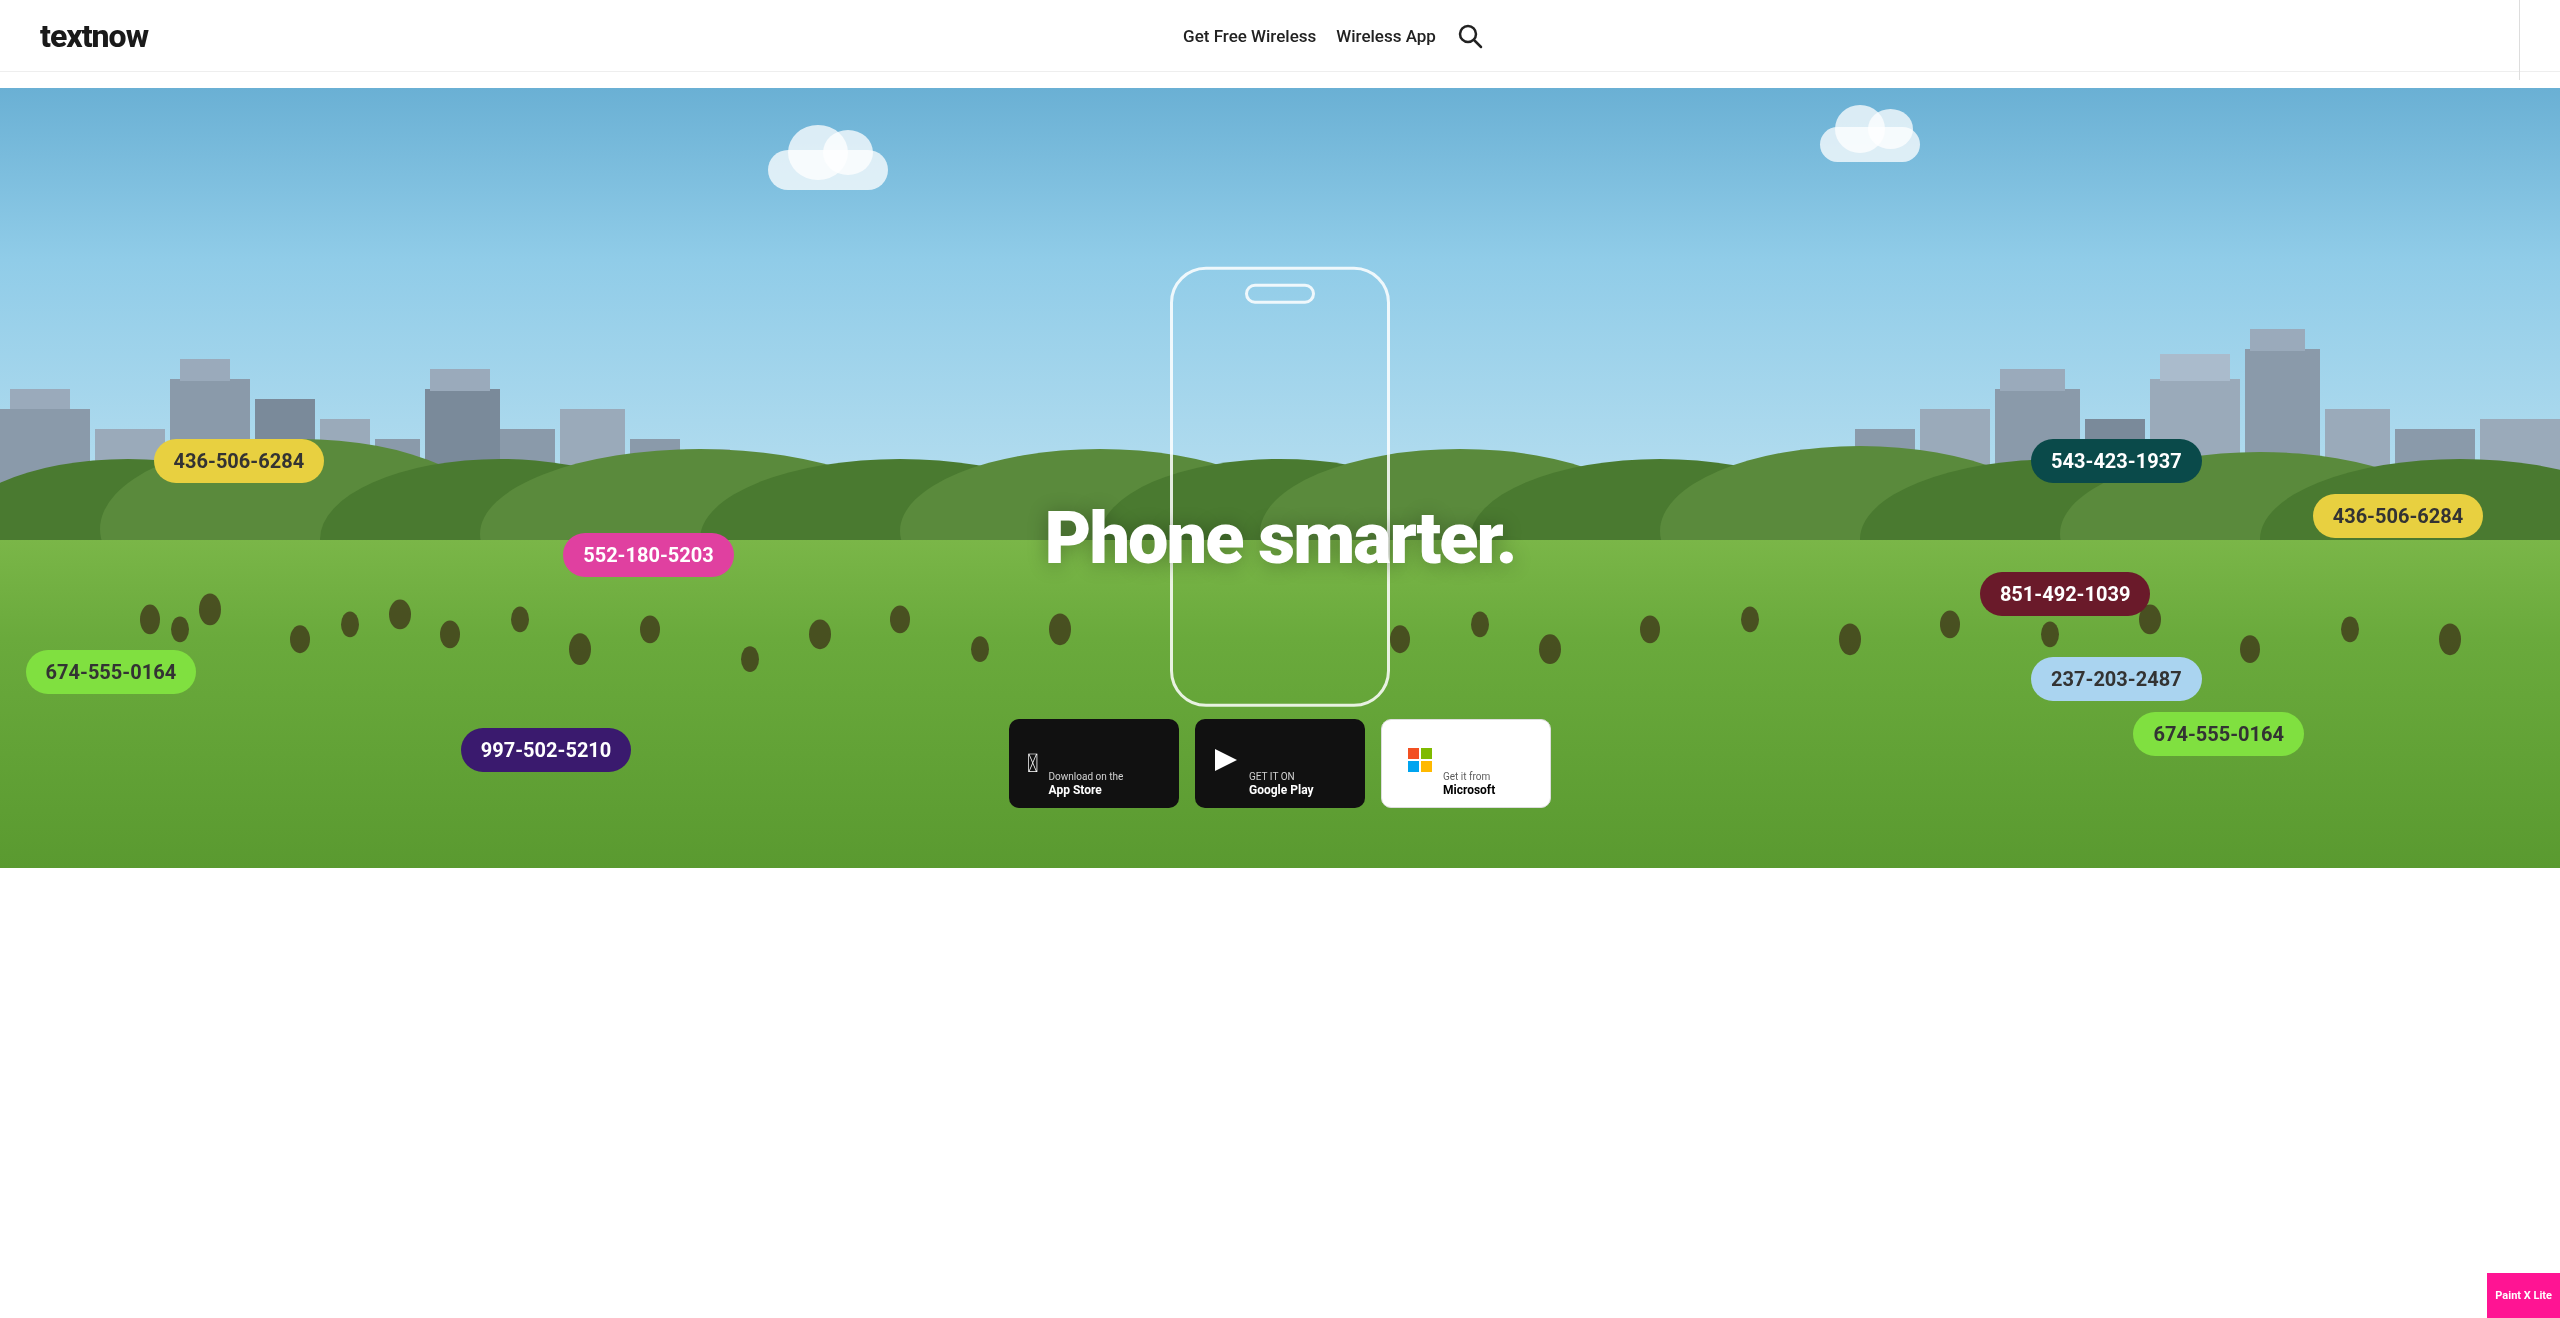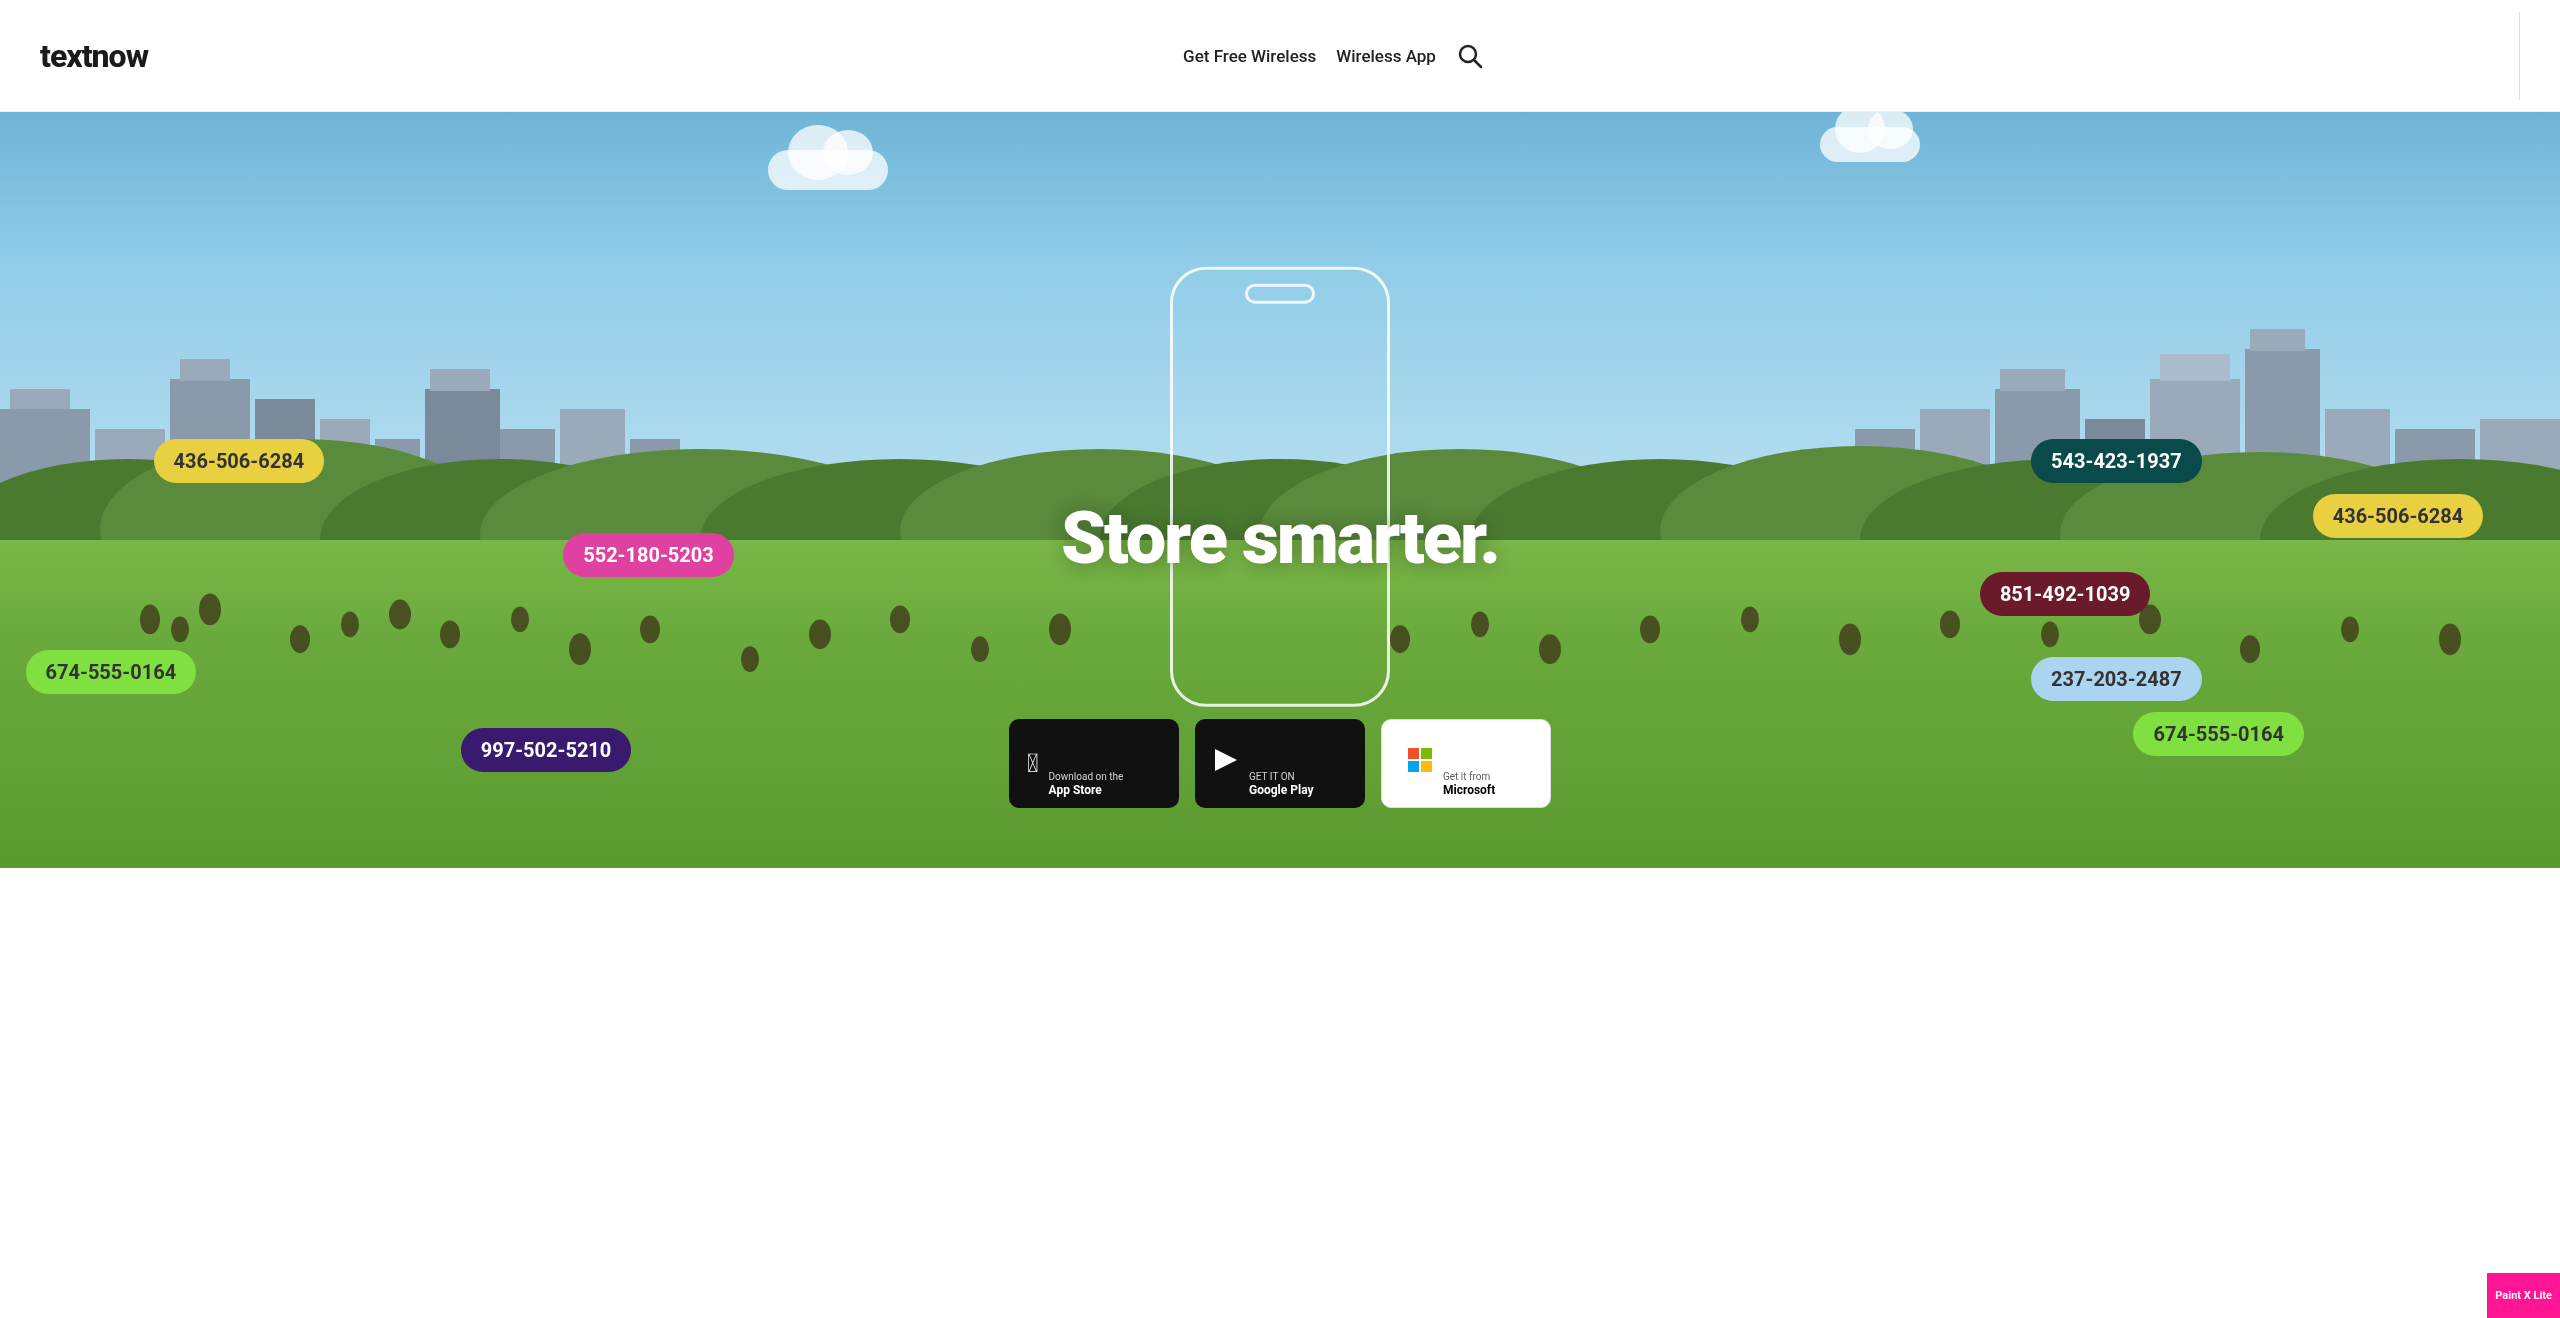--- a/index.html
+++ b/index.html
@@ -2,21 +2,21 @@
 <html><head>
   <meta charset="utf-8">
   <style>
     * { margin: 0; padding: 0; box-sizing: border-box; }
     body { font-family: -apple-system, BlinkMacSystemFont, 'Segoe UI', Roboto, sans-serif; overflow-x: hidden; }
 
     
     .navbar {
       position: fixed;
       top: 0; left: 0; right: 0;
-      height: 112px;
+      height: 72px;
       background: #fff;
       display: flex;
       align-items: center;
       justify-content: space-between;
       padding: 0 40px;
       z-index: 100;
       border-bottom: 1px solid #eee;
     }
     .navbar-left {
       display: flex;
@@ -368,21 +368,21 @@
       <ellipse cx="2250" cy="110" rx="10" ry="14" fill="#3a2a15"></ellipse>
       <ellipse cx="2350" cy="90" rx="9" ry="13" fill="#3a2a15"></ellipse>
       <ellipse cx="2450" cy="100" rx="11" ry="16" fill="#3a2a15"></ellipse>
     </svg>
   </div>
 
   <div class="phone-outline">
     <div class="phone-notch"></div>
   </div>
 
-  <h1 class="hero-headline">Store smarter.</h1>
+  <h1 class="hero-headline">Phone smarter.</h1>
 
   <div class="bubble bubble-yellow-left">436-506-6284</div>
   <div class="bubble bubble-pink">552-180-5203</div>
   <div class="bubble bubble-green-left">674-555-0164</div>
   <div class="bubble bubble-dark-purple">997-502-5210</div>
 
   <div class="bubble bubble-dark-teal">543-423-1937</div>
   <div class="bubble bubble-yellow-right">436-506-6284</div>
   <div class="bubble bubble-dark-red">851-492-1039</div>
   <div class="bubble bubble-light-blue">237-203-2487</div>

